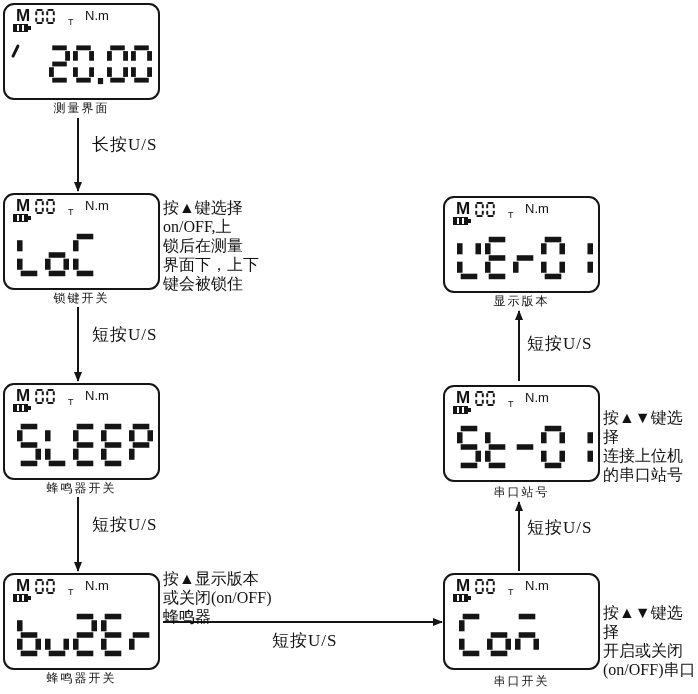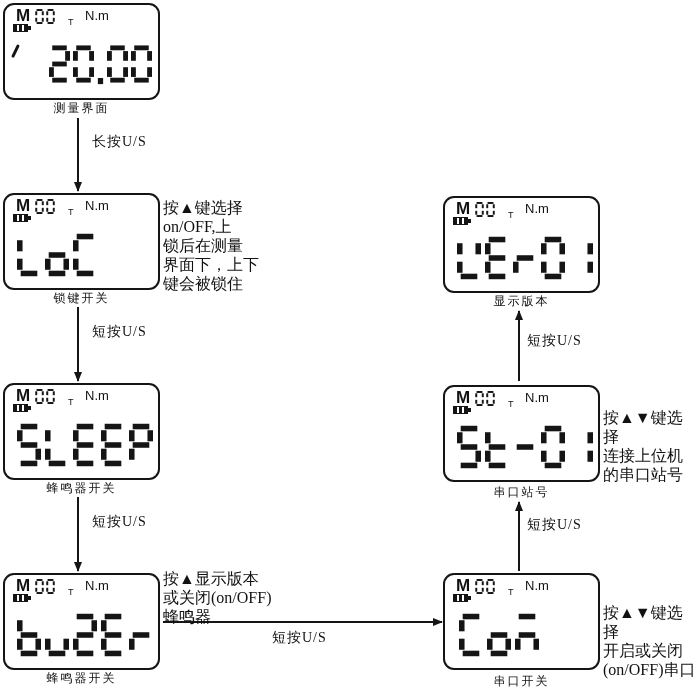--- a/index.html
+++ b/index.html
@@ -32,21 +32,21 @@
   .ann{position:absolute;font-size:16px;line-height:19px;white-space:pre-line;}
   
   .vline{position:absolute;width:1.6px;background:#151515;}
   .hline{position:absolute;height:1.6px;background:#151515;}
   .head-down::after{content:"";position:absolute;bottom:-1px;left:50%;transform:translateX(-50%);
     border-left:4.5px solid transparent;border-right:4.5px solid transparent;border-top:10px solid #151515;}
   .head-up::after{content:"";position:absolute;top:-1px;left:50%;transform:translateX(-50%);
     border-left:4.5px solid transparent;border-right:4.5px solid transparent;border-bottom:10px solid #151515;}
   .head-right::after{content:"";position:absolute;right:-1px;top:50%;transform:translateY(-50%);
     border-top:4.5px solid transparent;border-bottom:4.5px solid transparent;border-left:10px solid #151515;}
-  .arrow-label{position:absolute;font-size:14px;letter-spacing:1px;white-space:nowrap;}
+  .arrow-label{position:absolute;font-size:17px;letter-spacing:1px;white-space:nowrap;}
 </style>
 </head>
 <body>
 
 <div id="stage">
 
   <div class="lcd-box" style="left:3px;top:3px;">
     <span class="m-label">M</span>
     <span class="battery-icon">
         <span class="battery-nub"></span>

